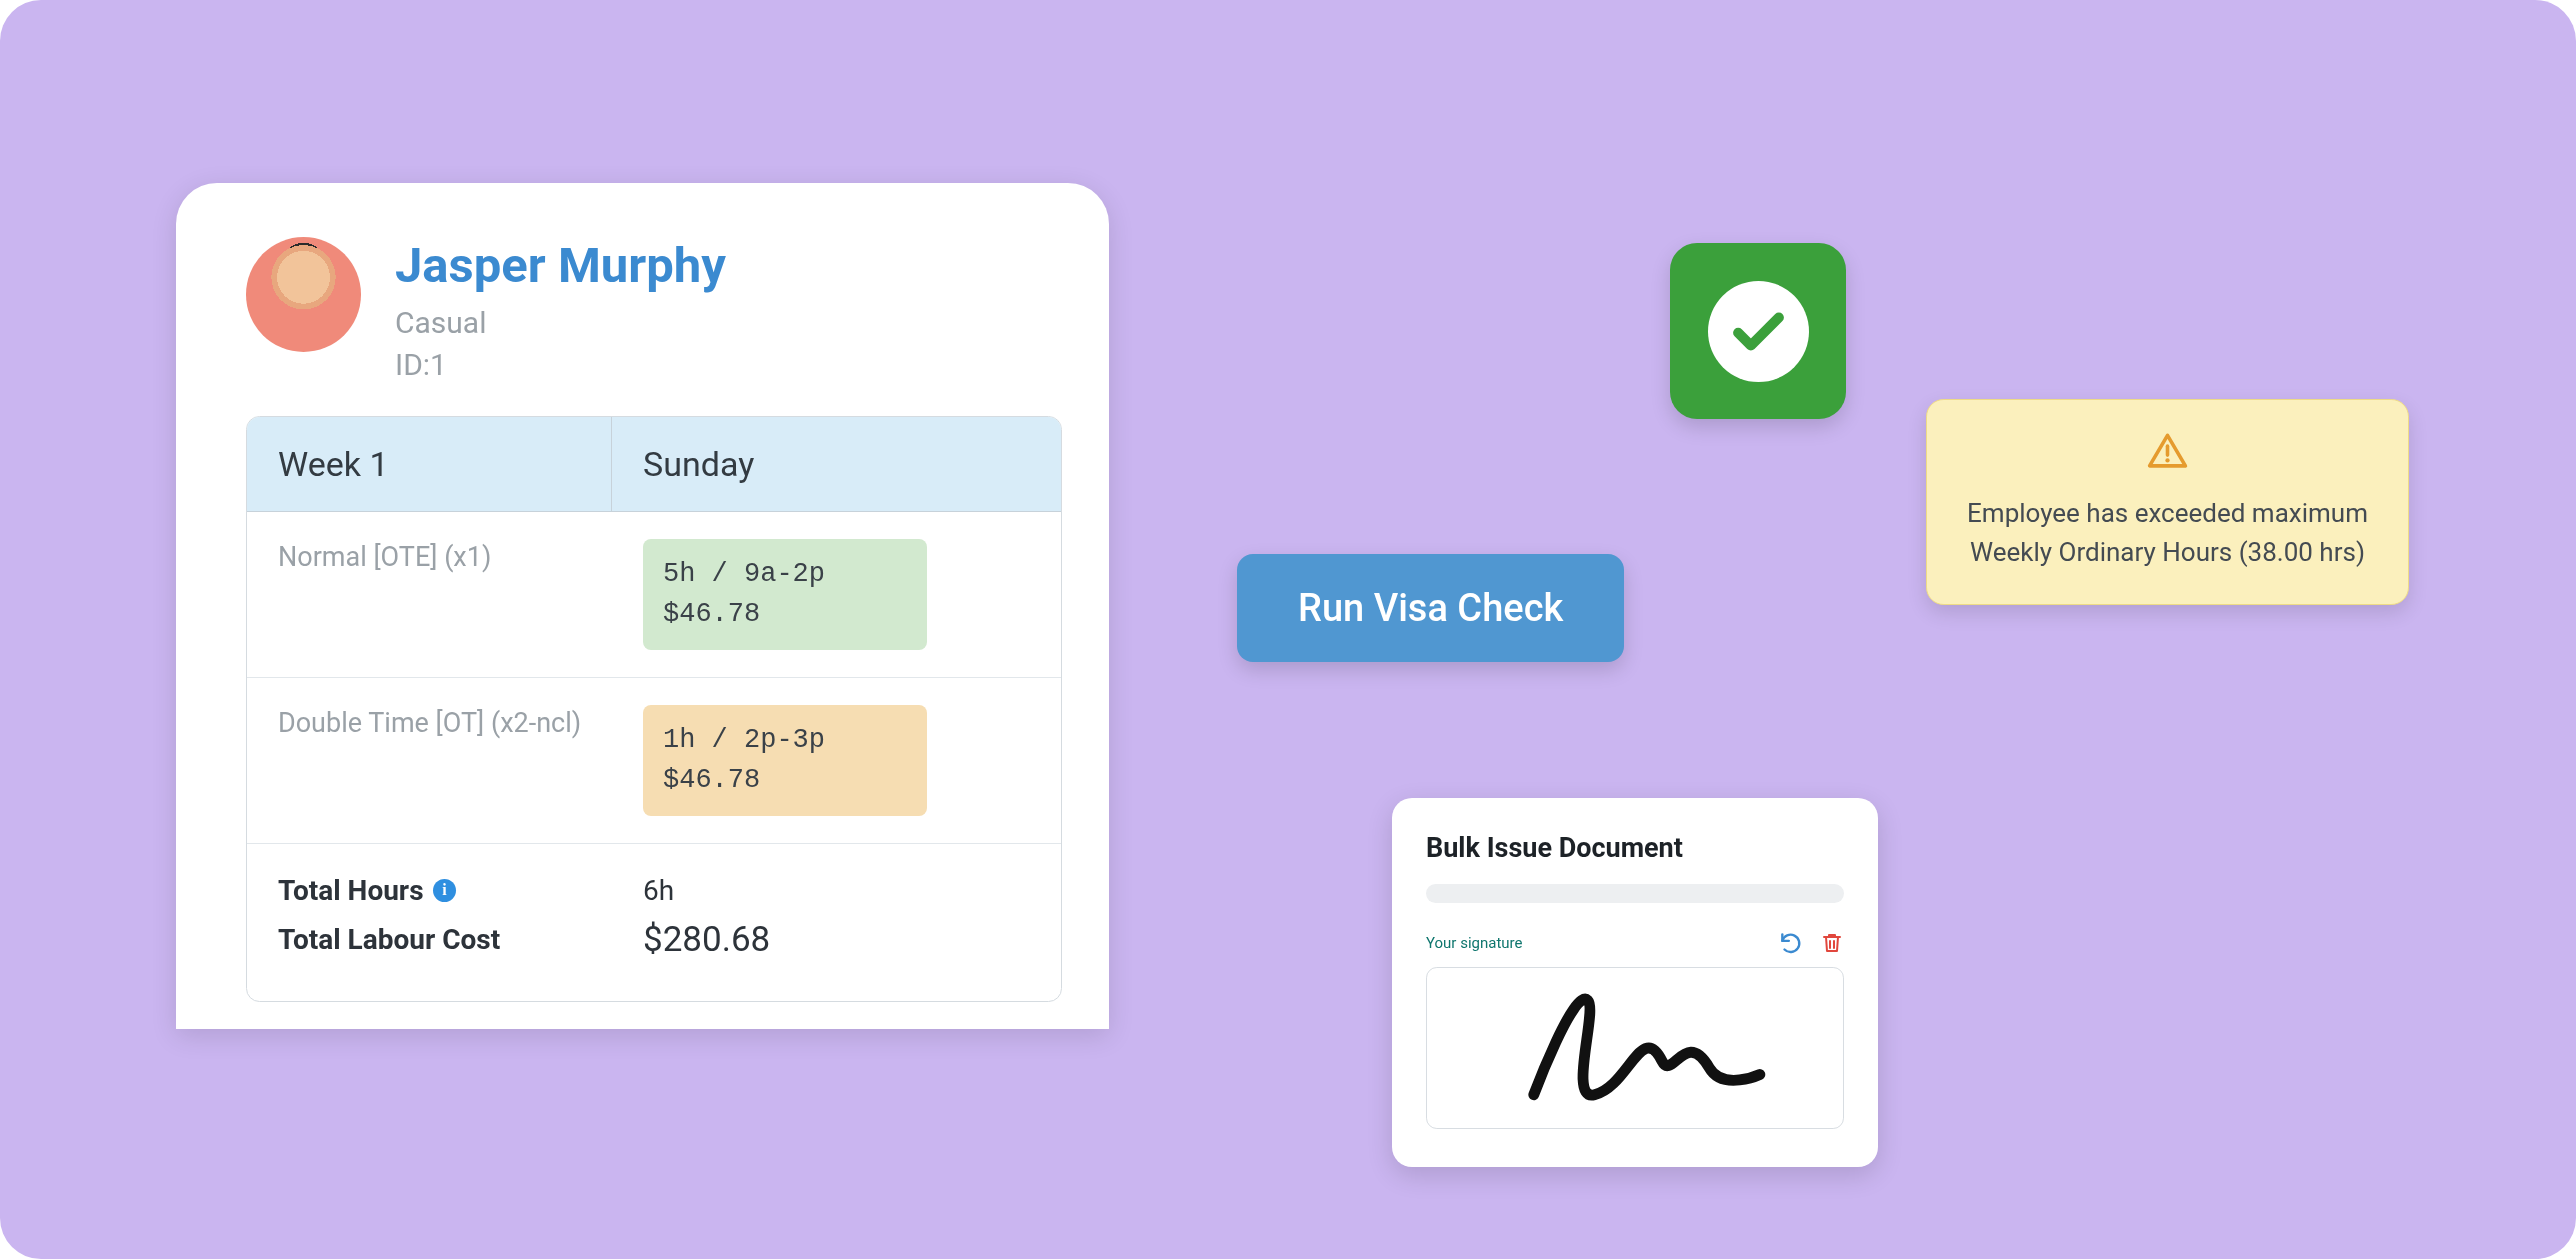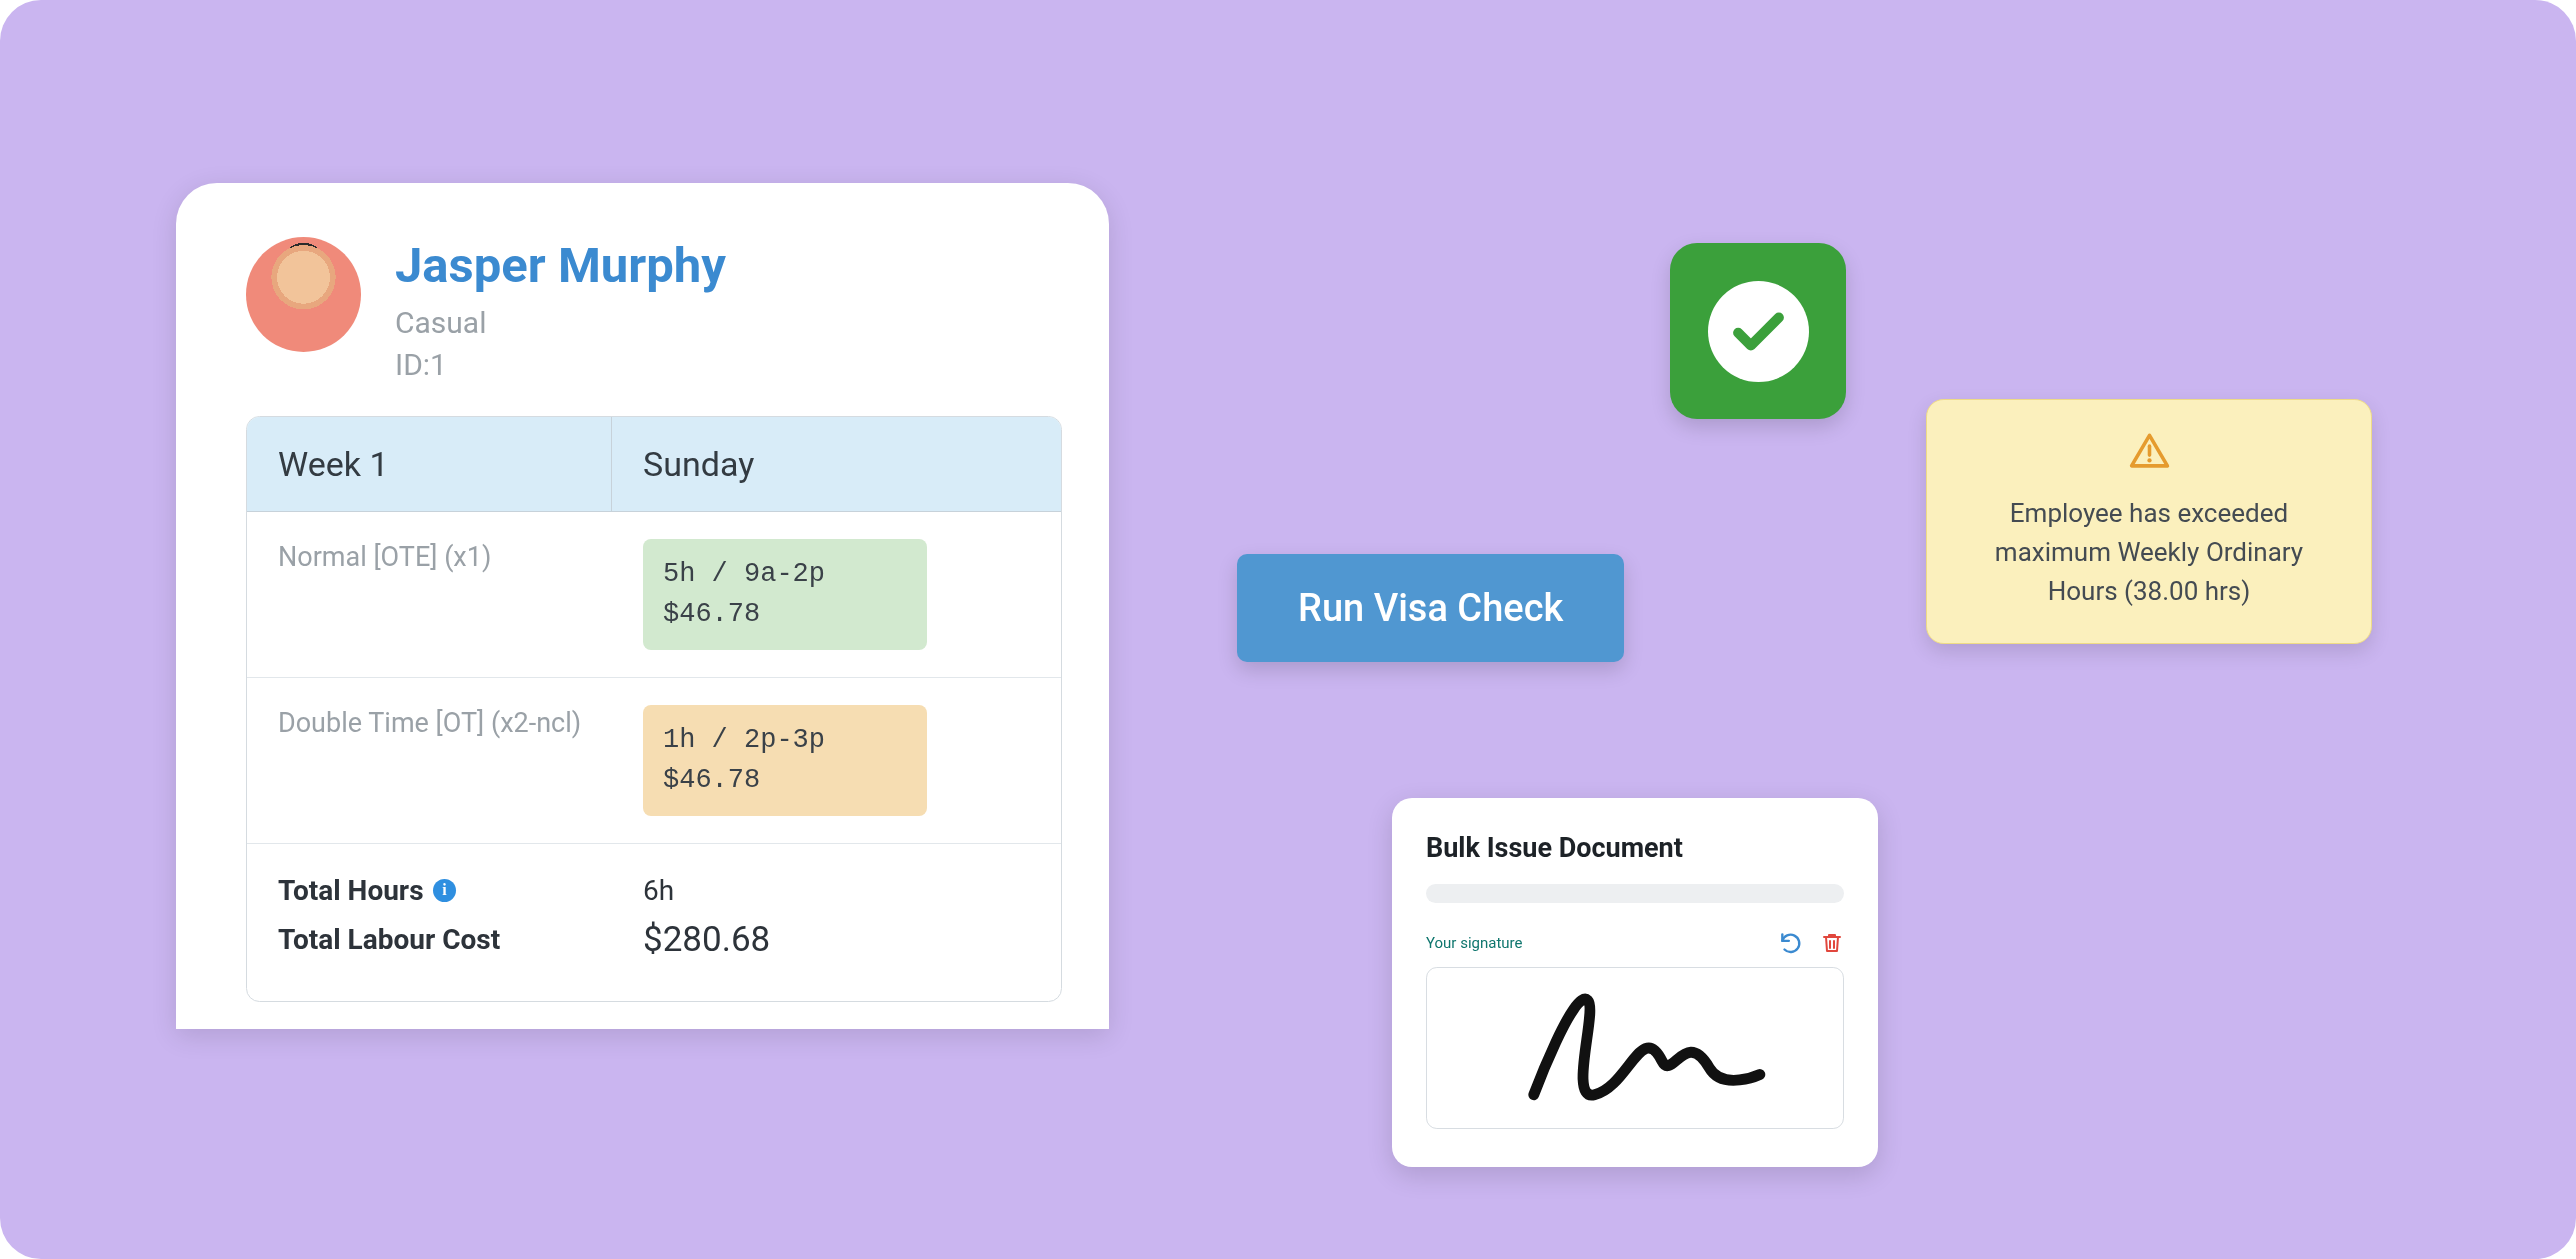--- a/index.html
+++ b/index.html
@@ -90,21 +90,21 @@
 
   
   .visa-btn {
     position: absolute;
     left: 1237px; top: 554px;
     background: #5097d1;
     color: #fff;
     font-size: 38px;
     font-weight: 500;
     padding: 32px 61px;
-    border-radius: 10px;
+    border-radius: 16px;
     box-shadow: 0 8px 20px rgba(0,0,0,0.15);
     cursor: pointer;
   }
 
   
   .success-badge {
     position: absolute;
     left: 1670px; top: 243px;
     width: 176px; height: 176px;
     background: #3ba03b;
@@ -114,21 +114,21 @@
   }
   .success-circle {
     width: 101px; height: 101px; border-radius: 50%; background: #fff;
     display: flex; align-items: center; justify-content: center;
   }
 
   
   .warn-card {
     position: absolute;
     left: 1926px; top: 399px;
-    width: 446px;
+    width: 483px;
     background: #fbf0bd;
     border: 1.4px solid #eedb86;
     border-radius: 17.6px;
     box-shadow: 0 8px 20px rgba(0,0,0,0.12);
     padding: 30px 30px 32px 30px;
     display: flex; flex-direction: column; align-items: center; gap: 17.6px;
   }
   .warn-text {
     font-size: 26px; color: #444b52; text-align: center; line-height: 1.5;
   }

